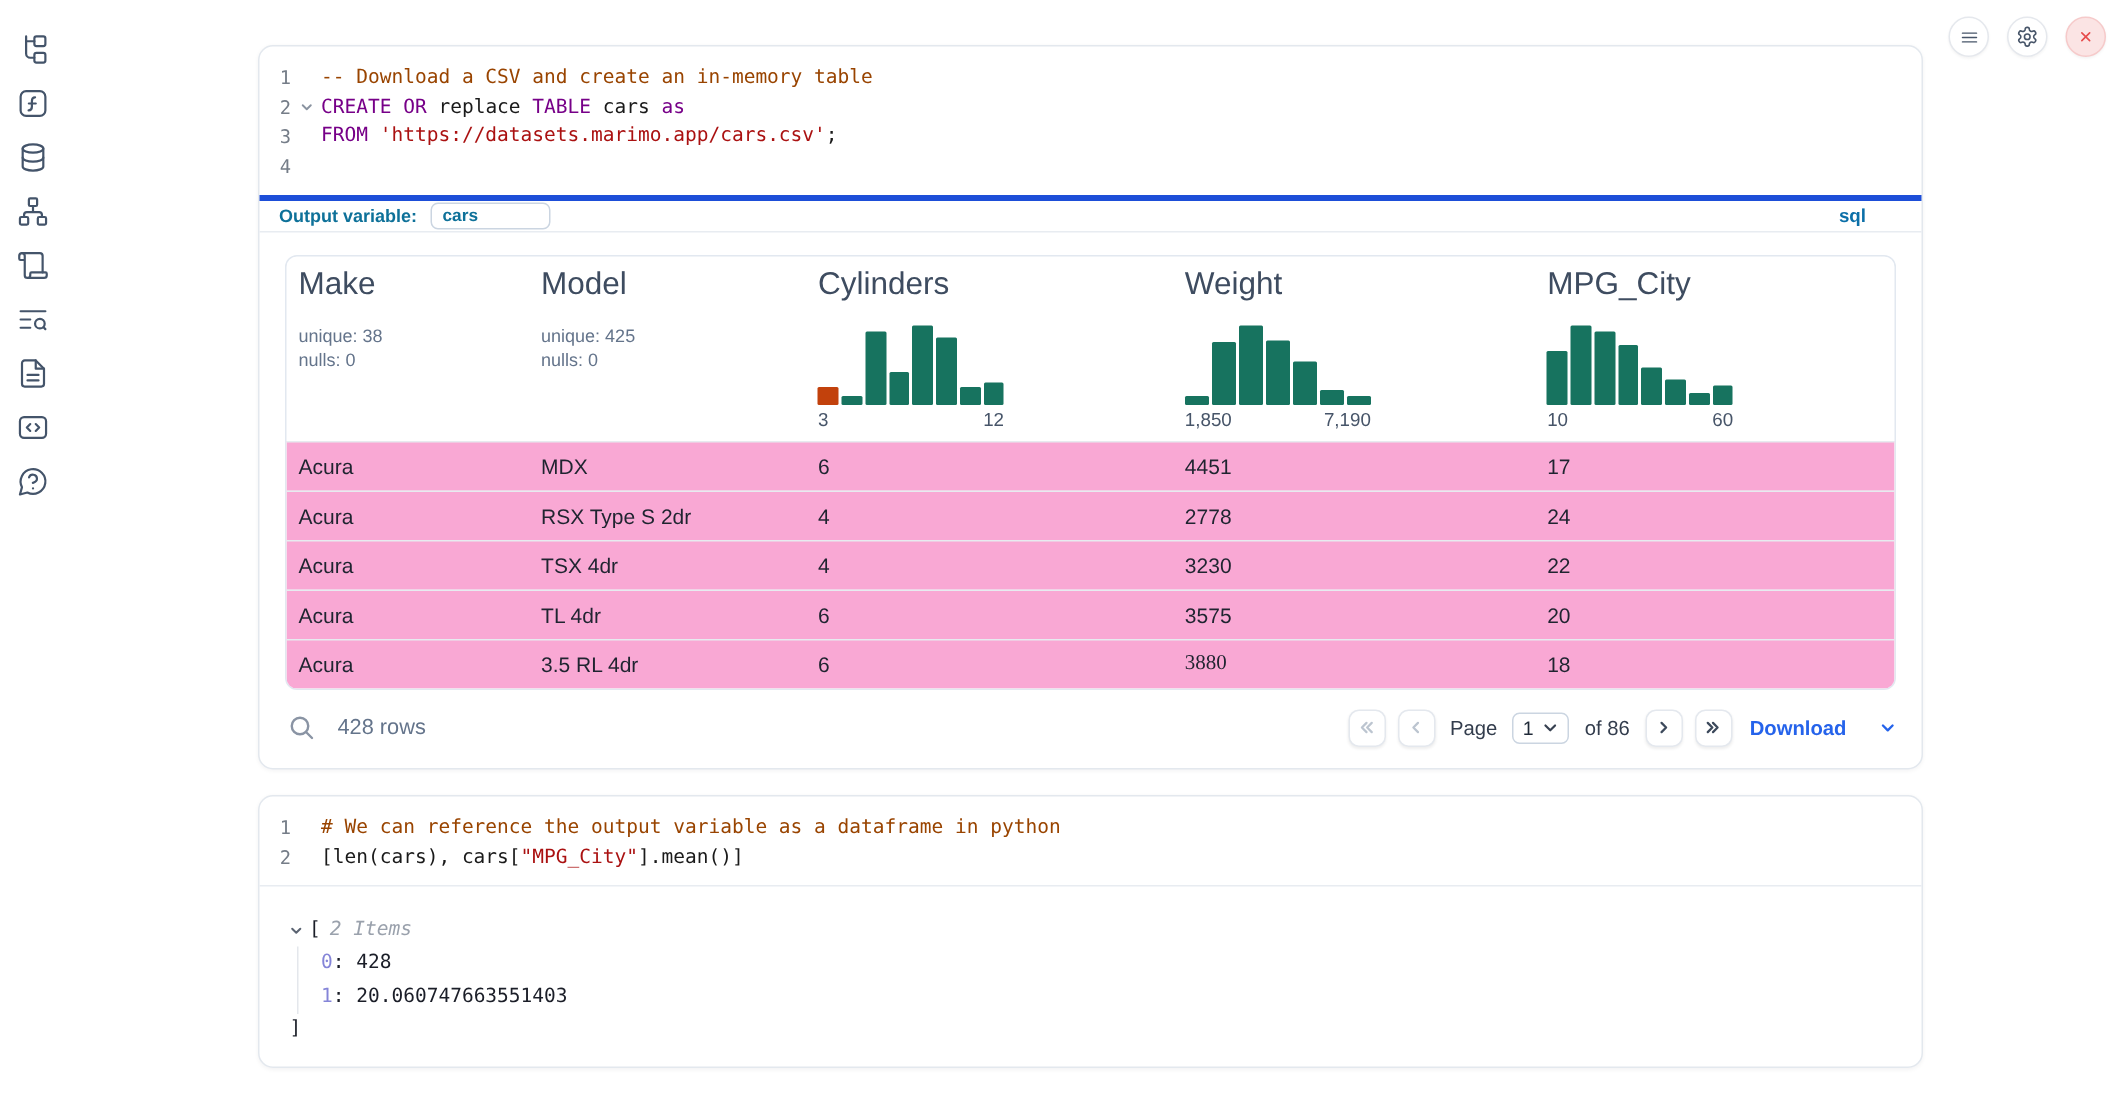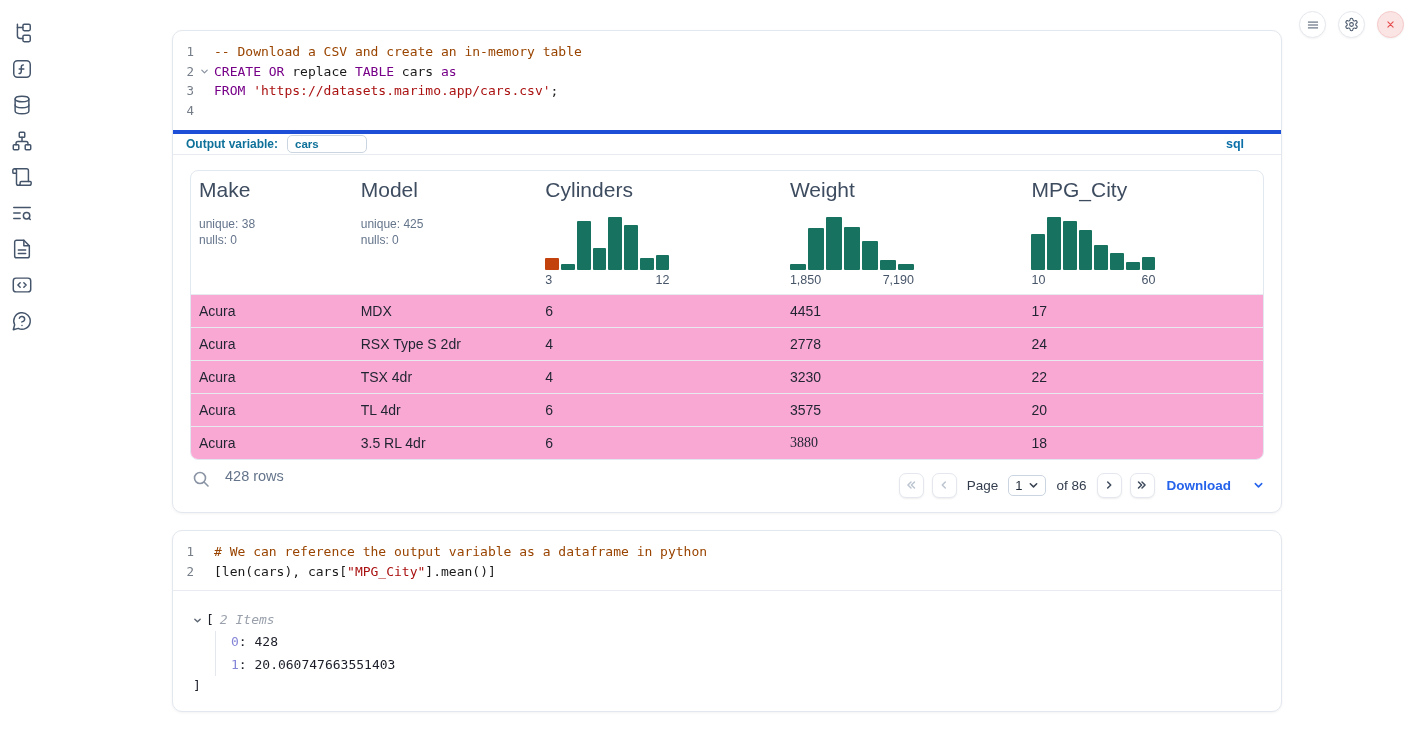--- a/index.html
+++ b/index.html
@@ -56,21 +56,21 @@
   .th-stat{margin-top:16px}
   .th-stat div{font-size:12px;color:#64748b;line-height:16px}
   .hist{margin-top:17px;width:124px;height:53px;display:flex;align-items:flex-end;gap:2px}
   .hist-bar{flex:1;background:var(--hist);border-radius:1px}
   .hist-bar.hl{background:var(--hist-hl)}
   .hist-axis{width:124px;display:flex;justify-content:space-between;font-size:12.5px;color:#475569;margin-top:3px}
   .tr{display:flex;height:33px;border-top:1px solid #e7ebf0;align-items:center;background:#f9a8d4}
   .td{padding:0 8px;font-size:14px;color:#1f2430;overflow:hidden;white-space:nowrap}
 
   
-  .table-footer{position:absolute;left:17px;right:17px;top:437px;height:34px;display:flex;}
+  .table-footer{position:absolute;left:17px;right:17px;top:437px;height:34px;display:flex;align-items:center}
   .search-btn{width:22px;height:22px;display:flex;align-items:center;justify-content:center;cursor:pointer}
   .search-btn svg{stroke:#8a94a4;fill:none;stroke-width:1.6;stroke-linecap:round}
   .rowcount{margin-left:13px;font-size:14.5px;color:#64748b}
   .pager{margin-left:auto;display:flex;align-items:center;gap:8px}
   .pg-btn{width:25px;height:25px;border:1px solid #e4e8ee;border-radius:7px;background:#fff;cursor:pointer;
           display:flex;align-items:center;justify-content:center;box-shadow:0 1px 2px rgba(0,0,0,.07)}
   .pg-btn svg{fill:none;stroke-width:1.7;stroke-linecap:round;stroke-linejoin:round}
   .pg-btn.off svg{stroke:#bcc5d0}
   .pg-btn.on svg{stroke:#3d4a5c}
   .pg-label{font-size:13.5px;color:#333d4d;margin:0 2px}
@@ -81,21 +81,21 @@
             font-size:13.5px;font-weight:600;cursor:pointer}
   .download svg{stroke:var(--dl);fill:none;stroke-width:1.7;stroke-linecap:round;stroke-linejoin:round}
 
   
   .py-divider{border-top:1px solid #e8ecf1}
   .py-output{padding:18px 0 0 20px;font-family:"DejaVu Sans Mono",monospace;font-size:13px;color:#1b1e28}
   .out-head{display:flex;align-items:center;line-height:22px}
   .out-toggle{width:12px;display:flex;align-items:center;cursor:pointer;margin-right:1px}
   .out-toggle svg{stroke:#5b6472;fill:none;stroke-width:1.5;stroke-linecap:round;stroke-linejoin:round}
   .out-items{color:#9aa1ac;font-style:italic;margin-left:6px}
-  .out-entries{margin-left:22px;border-left:1px solid #e4e7ec;padding-left:15px}
+  .out-entries{margin-left:5px;border-left:1px solid #e4e7ec;padding-left:15px}
   .out-row{line-height:22.5px}
   .out-key{color:var(--idx)}
   .out-close{line-height:20px}
 </style>
 </head>
 <body>
 
 <div class="sidebar">
   <div class="side-btn">
     <svg width="22" height="22" viewBox="0 0 24 24">

